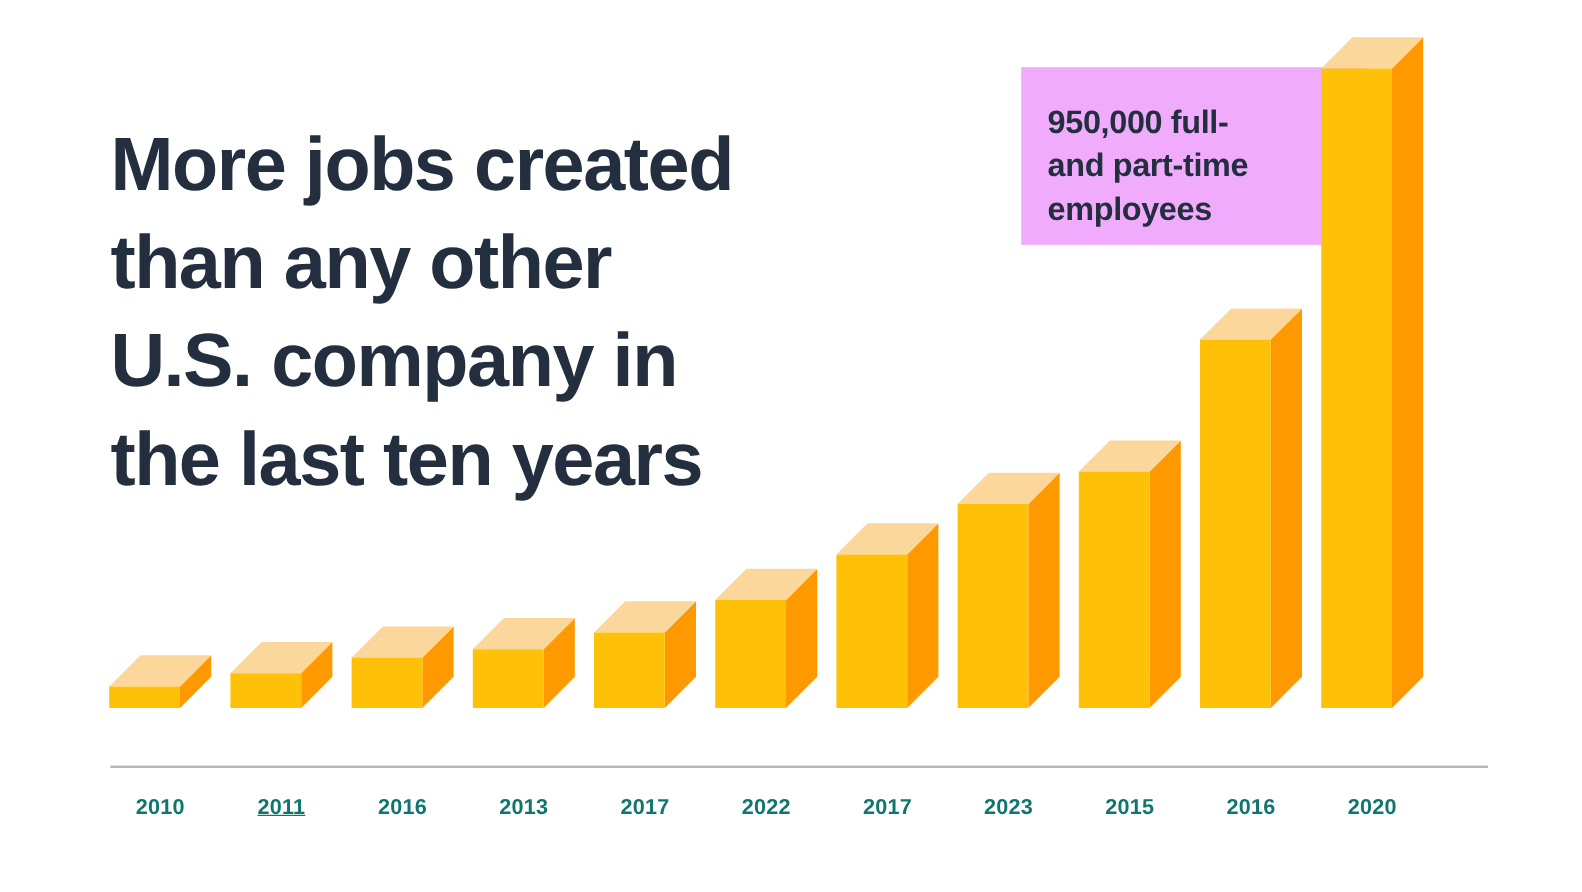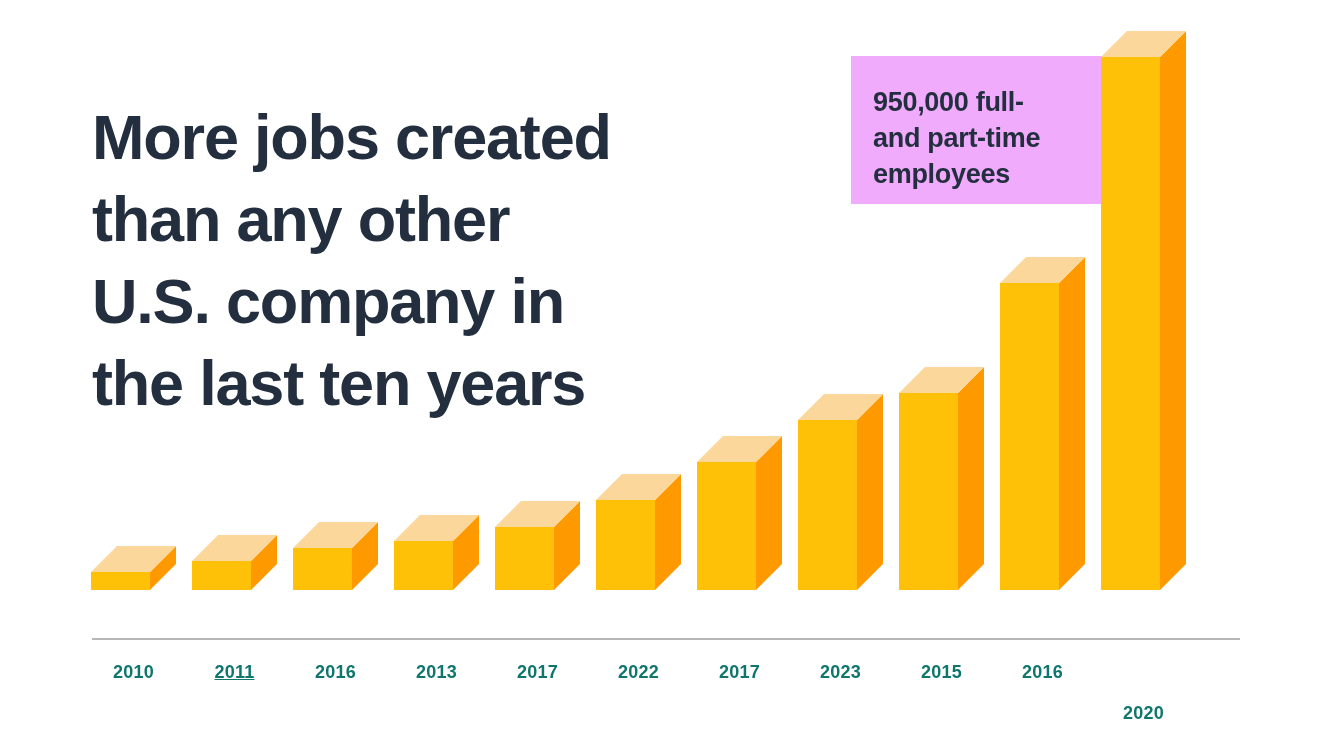--- a/index.html
+++ b/index.html
@@ -177,17 +177,17 @@
         <div class="x-label" style="left: 83px;">2010</div>
         <div class="x-label" style="left: 184px; text-decoration: underline;">2011</div>
         <div class="x-label" style="left: 285px;">2016</div>
         <div class="x-label" style="left: 386px; text-align: center;">2013</div>
         <div class="x-label" style="left: 487px;">2017</div>
         <div class="x-label" style="left: 588px;">2022</div>
         <div class="x-label" style="left: 689px;">2017</div>
         <div class="x-label" style="left: 790px;">2023</div>
         <div class="x-label" style="left: 891px;">2015</div>
         <div class="x-label" style="left: 992px;">2016</div>
-        <div class="x-label" style="left: 1093px; margin-top: 41px;">2020</div>
+        <div class="x-label" style="left: 1093px;">2020</div>
       </div>
   </div>
 
 </div>
 
 </body></html>

